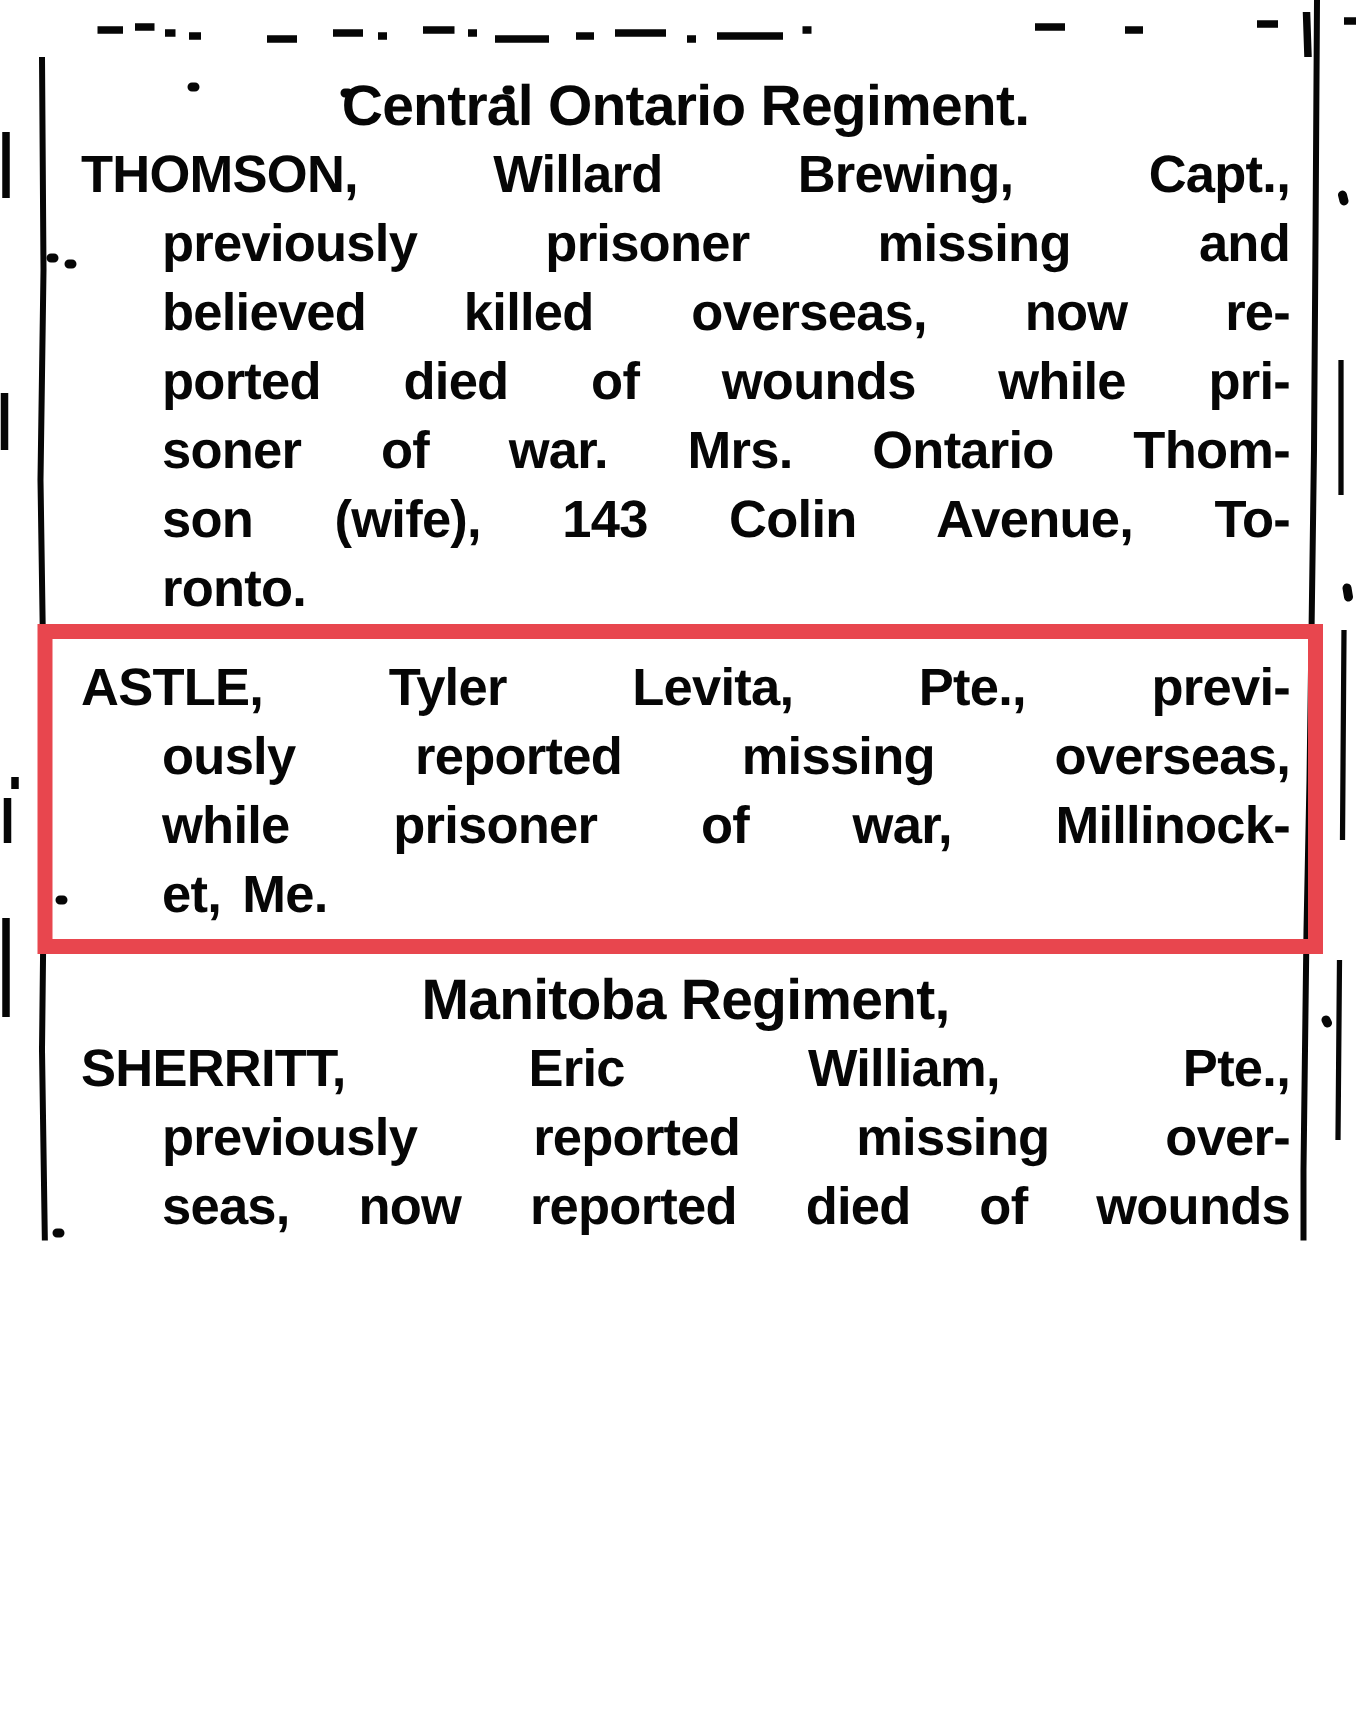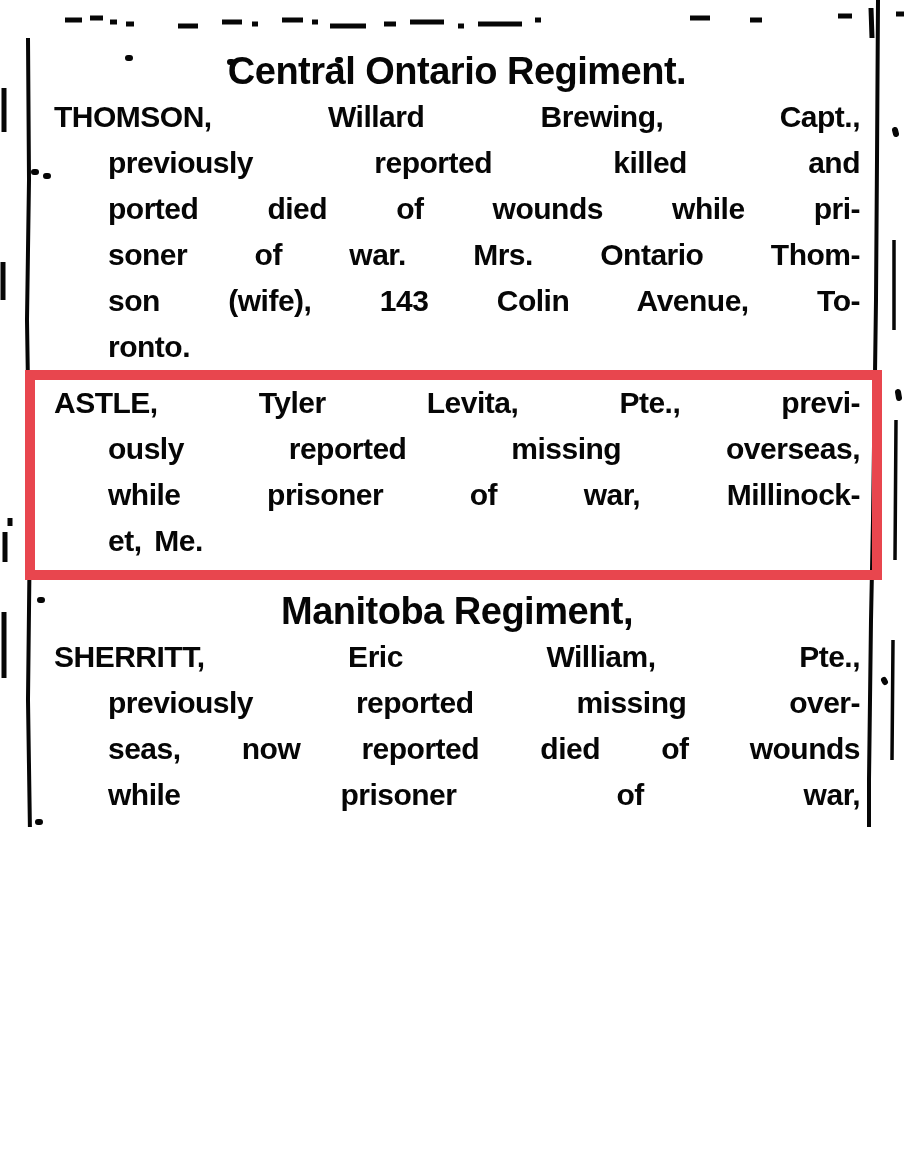--- a/index.html
+++ b/index.html
@@ -24,35 +24,35 @@
   .heading {
     height:46px; line-height:46px;
     font-size:38px; font-weight:700;
     text-align:center;
     letter-spacing:-0.5px;
     white-space:nowrap;
   }
   .heading2 { margin-top:8px; }
   .line {
     height:46px; line-height:46px;
-    font-size:30px; font-weight:700;
+    font-size:35px; font-weight:700;
     letter-spacing:-0.5px;
     word-spacing:5px;
     padding-left:54px;
     text-align:justify;
     text-align-last:justify;
     white-space:nowrap;
   }
   .line.first { padding-left:0; }
   .line.last  { text-align:center; text-align-last:left; }
   .highlight-box {
     border:10px solid var(--highlight,#e8464e);
     margin-left:-29px;
     margin-right:-22px;
-    padding:0 12px 6px 19px;
+    padding:10px 12px 6px 19px;
   }
 </style>
 </head>
 <body>
 
 <div class="page">
 
   <svg class="artifacts" viewBox="0 0 910 1153" xmlns="http://www.w3.org/2000/svg" fill="none" stroke="currentColor">
 
     <path stroke-width="4" d="M28,38 L29,180 L27,320 L30,520 L28,700 L31,900 L29,1060 L30,1153"></path>
@@ -67,21 +67,22 @@
 
     <path stroke-width="6" stroke-linecap="round" d="M128,58 L130,58 M230,62 L232,62 M338,60 L340,60 M34,172 L36,172 M46,176 L48,176 M40,600 L42,600 M38,822 L40,822 M352,908 L354,908 M390,916 L392,916 M895,130 L896,134 M898,392 L899,398 M884,680 L885,682"></path>
   </svg>
 
   <div class="column">
 
     <div class="heading">Central Ontario Regiment.</div>
 
     <div class="entry">
       <div class="line first">THOMSON, Willard Brewing, Capt.,</div>
-      <div class="line">previously reported killed and</div>
+      <div class="line">previously prisoner missing and</div>
+      <div class="line">believed killed overseas, now re-</div>
       <div class="line">ported died of wounds while pri-</div>
       <div class="line">soner of war. Mrs. Ontario Thom-</div>
       <div class="line">son (wife), 143 Colin Avenue, To-</div>
       <div class="line last">ronto.</div>
     </div>
 
 
     <div class="highlight-box">
       <div class="entry">
         <div class="line first">ASTLE, Tyler Levita, Pte., previ-</div>

